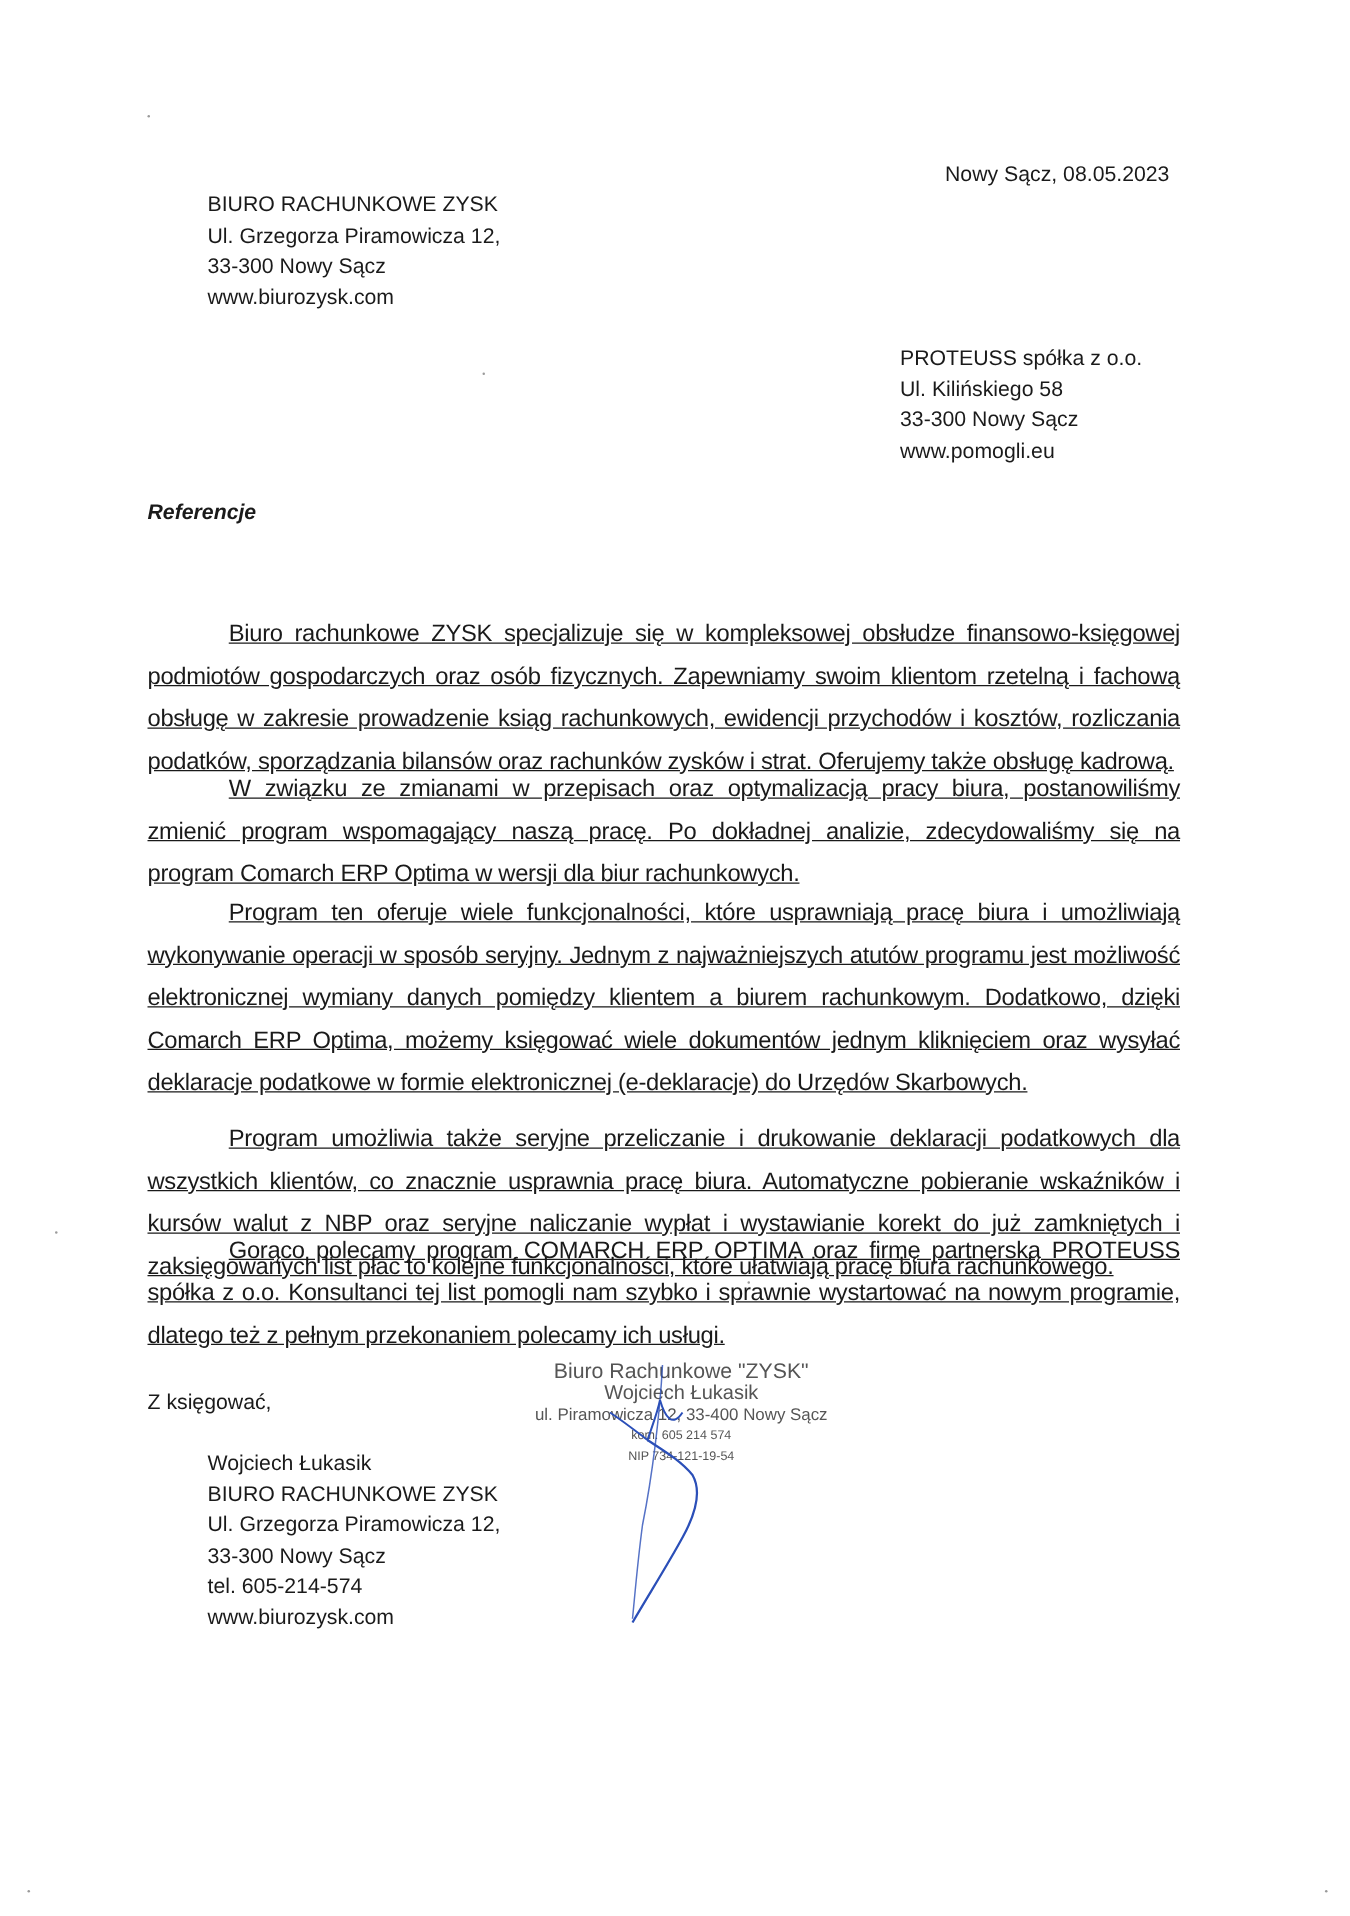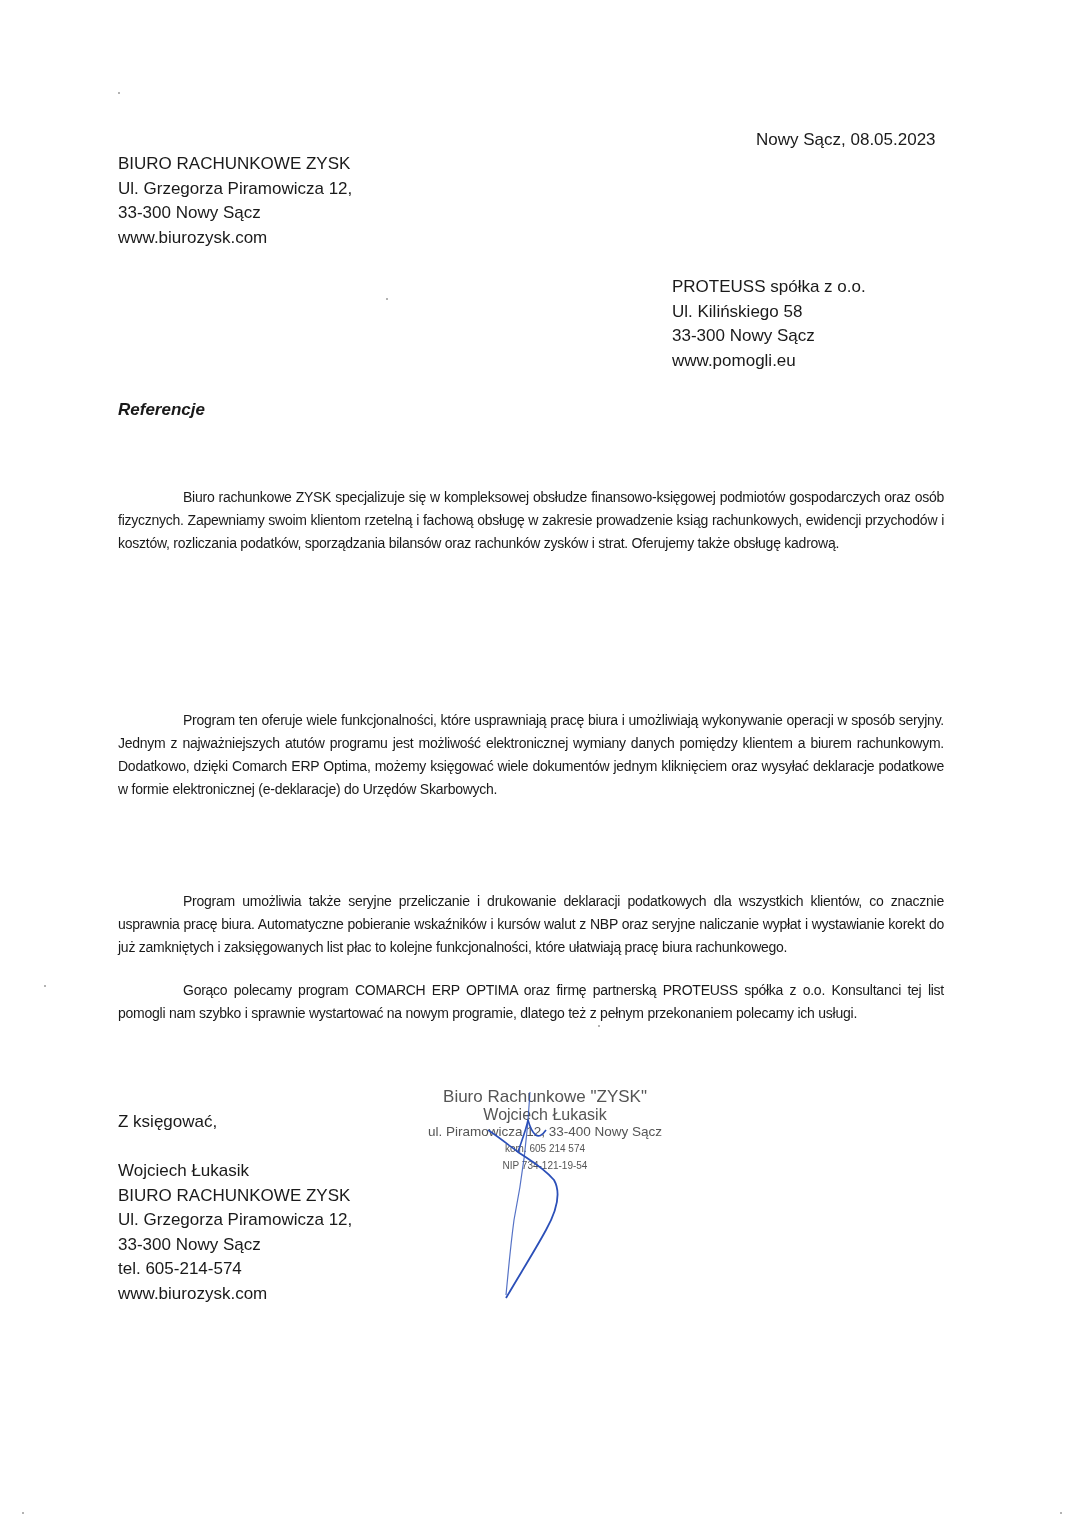--- a/index.html
+++ b/index.html
@@ -2,29 +2,30 @@
 <html><head>
 <meta charset="utf-8">
 <style>
   html, body { margin: 0; padding: 0; background: #ffffff; }
   body {
     width: 1080px; height: 1533px; position: relative; overflow: hidden;
     font-family: "Liberation Sans", sans-serif; color: #1a1a1a;
   }
   .page { position: absolute; inset: 0; }
   .block { position: absolute; font-size: 17px; line-height: 24.5px; }
-  .line { display: block; white-space: nowrap; }
+  .line { display: block; white-space: nowrap; margin-left: 48px; }
   #sender { left: 118px; top: 152px; }
   #date { left: 756px; top: 128px; }
   #recipient { left: 672px; top: 275px; }
   #heading { left: 118px; top: 398px; font-weight: bold; font-size: 17px; font-style: italic; }
   .para {
-    position: absolute; left: 118px; width: 826px; font-size: 14px;
-    line-height: 23px; text-align: justify; text-indent: 65px;
+    position: absolute; left: 118px; width: 826px; font-size: 19px;
+    line-height: 34px; text-align: justify; text-indent: 65px;
     letter-spacing: -0.25px;
+    text-decoration: underline;
   }
   #p1 { top: 472px; }
   #p2 { top: 596px; }
   #p3 { top: 695px; }
   #p4 { top: 876px; }
   #p5 { top: 965px; }
   #closing { left: 118px; top: 1110px; }
   #sigblock { left: 118px; top: 1159px; }
   #stamp {
     position: absolute; left: 410px; top: 1087px; width: 270px;
@@ -54,20 +55,21 @@
   <div id="recipient" class="block">
     <span class="line">PROTEUSS spółka z o.o.</span>
     <span class="line">Ul. Kilińskiego 58</span>
     <span class="line">33-300 Nowy Sącz</span>
     <span class="line">www.pomogli.eu</span>
   </div>
 
   <div id="heading" class="block">Referencje</div>
 
   <p id="p1" class="para">Biuro rachunkowe ZYSK specjalizuje się w kompleksowej obsłudze finansowo-księgowej podmiotów gospodarczych oraz osób fizycznych. Zapewniamy  swoim klientom rzetelną i fachową obsługę w zakresie prowadzenie ksiąg rachunkowych, ewidencji przychodów i kosztów, rozliczania podatków, sporządzania bilansów oraz rachunków zysków i strat. Oferujemy także obsługę kadrową.</p>
+  <p id="p2" class="para">W związku ze zmianami w przepisach oraz optymalizacją pracy biura, postanowiliśmy zmienić program wspomagający naszą pracę. Po dokładnej analizie, zdecydowaliśmy się na program Comarch ERP Optima w wersji dla biur rachunkowych.</p>
   <p id="p3" class="para">Program ten oferuje wiele funkcjonalności, które usprawniają pracę biura i umożliwiają wykonywanie operacji w sposób seryjny. Jednym z najważniejszych atutów programu jest możliwość elektronicznej wymiany danych pomiędzy klientem a biurem rachunkowym. Dodatkowo, dzięki Comarch ERP Optima, możemy księgować wiele dokumentów jednym kliknięciem oraz wysyłać deklaracje podatkowe w formie elektronicznej (e-deklaracje) do Urzędów Skarbowych.</p>
   <p id="p4" class="para">Program umożliwia także seryjne przeliczanie i drukowanie deklaracji podatkowych dla wszystkich klientów, co znacznie usprawnia pracę biura. Automatyczne pobieranie wskaźników i kursów walut z NBP oraz seryjne naliczanie wypłat i wystawianie korekt do już zamkniętych i zaksięgowanych list płac to kolejne funkcjonalności, które ułatwiają pracę biura rachunkowego.</p>
   <p id="p5" class="para">Gorąco polecamy program COMARCH ERP OPTIMA oraz firmę partnerską PROTEUSS spółka z o.o. Konsultanci tej list pomogli nam szybko i sprawnie wystartować na nowym programie, dlatego też z pełnym przekonaniem polecamy ich usługi.</p>
 
   <div id="closing" class="block">Z księgować,</div>
 
   <div id="sigblock" class="block">
     <span class="line">Wojciech Łukasik</span>
     <span class="line">BIURO RACHUNKOWE ZYSK</span>
     <span class="line">Ul. Grzegorza Piramowicza 12,</span>

